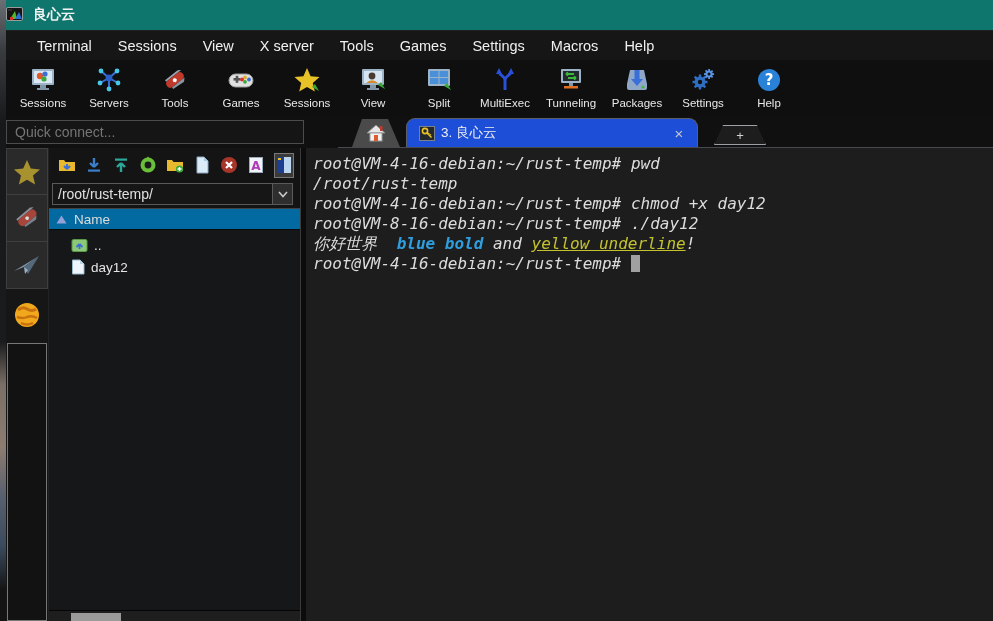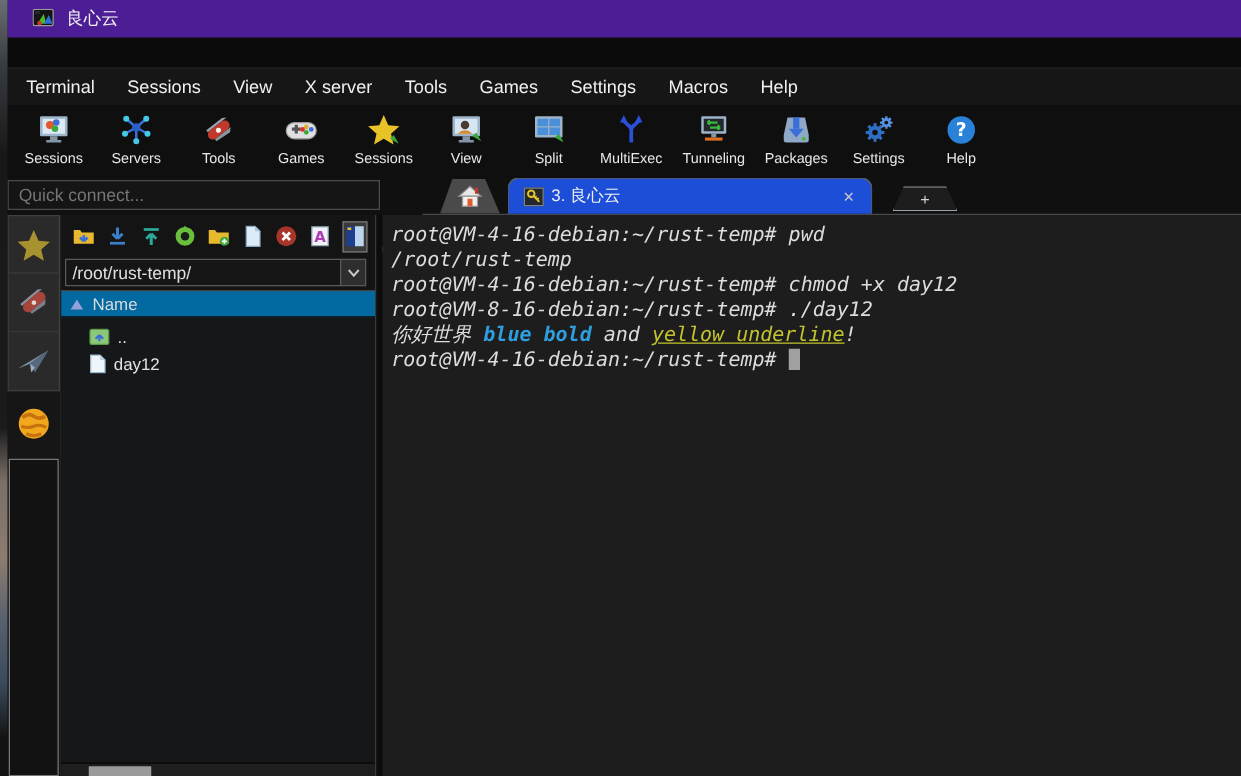--- a/index.html
+++ b/index.html
@@ -10,25 +10,25 @@
   }
   
   .edge-strip {
     position:absolute; left:0; top:0; width:6px; height:621px; z-index:5;
     background:linear-gradient(#6a6f75 0%, #3a3d40 8%, #17181a 20%, #1a1b1d 55%,
       #7a6f66 62%, #8d7c70 72%, #57606e 80%, #3a4a5c 88%, #141414 95%);
   }
   .col-right { position:absolute; left:6px; top:0; width:987px; height:621px; display:flex; flex-direction:column; }
 
   
-  .titlebar { height:30px; background:#4c1d95; display:flex; align-items:center; gap:8px; padding-left:20px; flex:none; }
+  .titlebar { height:30px; background:#0f766e; display:flex; align-items:center; gap:8px; padding-left:0; flex:none;font-weight:bold; }
   .titlebar .title { font-size:14px; color:#f2f2f2; }
 
   
-  .menubar { height:30px; background:#161616; display:flex; align-items:center; padding-left:2px; flex:none; border-top:1px solid #1f1f1f;margin-top:24px; }
+  .menubar { height:30px; background:#161616; display:flex; align-items:center; padding-left:18px; flex:none; border-top:1px solid #1f1f1f; }
   .menu-item { padding:4px 13px; font-size:14.5px; color:#f0f0f0; cursor:default; }
 
   
   .toolbar { height:57px; background:#0f0f0f; display:flex; align-items:stretch; padding-left:4px; flex:none; }
   .tb-btn { width:66px; display:flex; flex-direction:column; align-items:center; justify-content:flex-start; padding-top:5px; }
   .tb-btn .ic { height:30px; display:flex; align-items:center; justify-content:center; }
   .tb-btn .lbl { font-size:11.5px; color:#e8e8e8; margin-top:2px; white-space:nowrap; }
 
   
   .row3 { height:31px; display:flex; flex:none; background:#101010;gap:32px; }
@@ -469,19 +469,19 @@
         </div>
       </div>
 
       <div class="splitter"></div>
 
       <div class="terminal" style="background: rgb(29, 29, 29); color: rgb(220, 220, 220);">
           <div class="term-line"><span>root@VM-4-16-debian:~/rust-temp# pwd</span></div>
           <div class="term-line"><span>/root/rust-temp</span></div>
           <div class="term-line"><span>root@VM-4-16-debian:~/rust-temp# chmod +x day12</span></div>
           <div class="term-line"><span>root@VM-8-16-debian:~/rust-temp# ./day12</span></div>
-          <div class="term-line"><span>你好世界 </span><span style="color: rgb(47, 158, 222); font-weight: bold;">blue bold</span><span> and </span><span style="color: rgb(195, 195, 47); text-decoration: underline;">yellow underline</span><span>!</span></div>
+          <div class="term-line"><span>你好世界 </span><span style="color: rgb(47, 158, 222); font-weight: bold; margin-left: 10px;">blue bold</span><span> and </span><span style="color: rgb(195, 195, 47); text-decoration: underline;">yellow underline</span><span>!</span></div>
           <div class="term-line"><span>root@VM-4-16-debian:~/rust-temp# </span><span class="cursor" style="background: rgb(160, 160, 160);"></span></div>
         </div>
     </div>
 
   </div>
 </div>
 
 </body></html>

